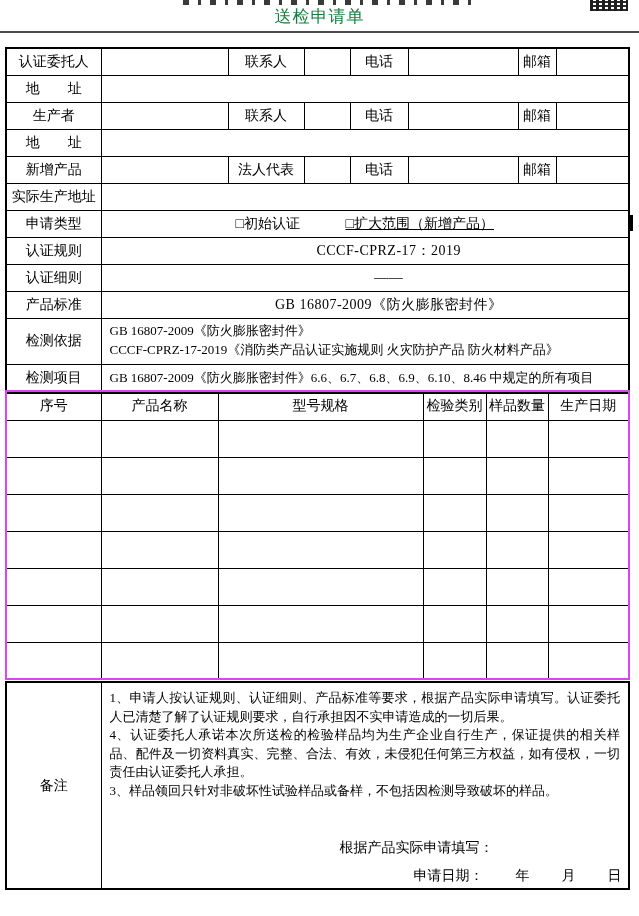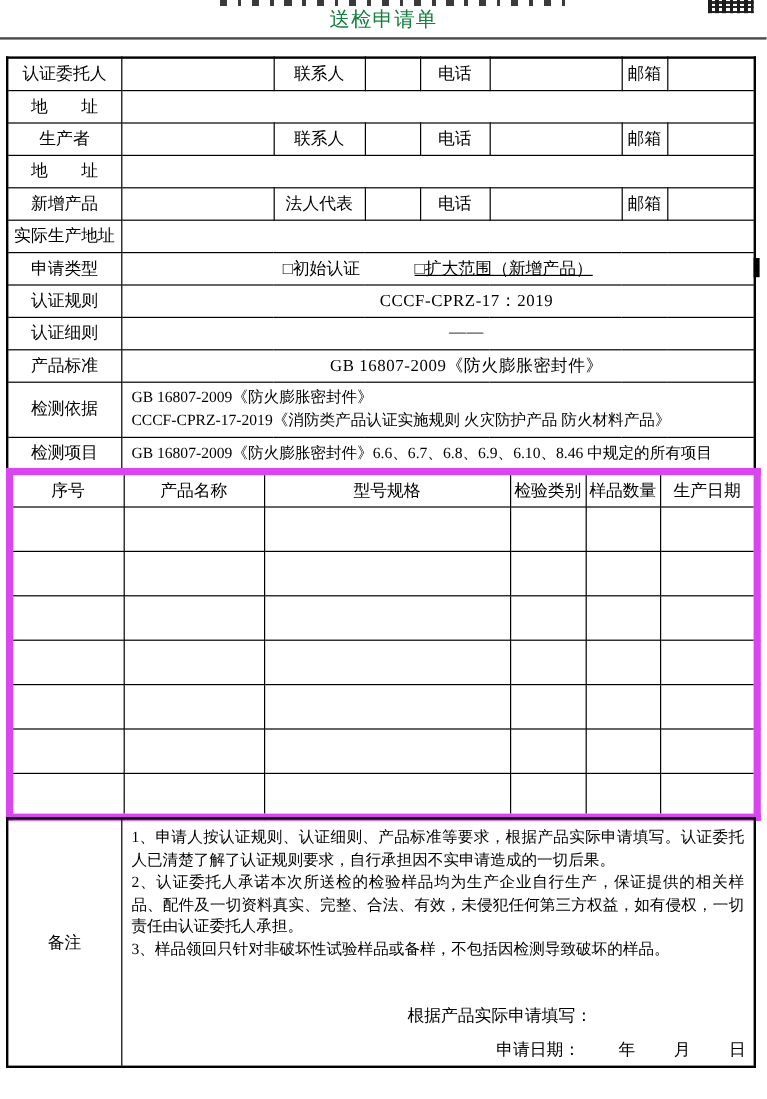--- a/index.html
+++ b/index.html
@@ -14,21 +14,21 @@
       repeating-linear-gradient(90deg,#1d1d1d 0 3px,transparent 3px 6px),
       repeating-linear-gradient(0deg,#2a2a2a 0 2px,transparent 2px 4px);}
 
   .doc-title{position:absolute;top:5px;left:0;width:100%;text-align:center;
     font-family:"Liberation Sans","DejaVu Sans",sans-serif;
     font-weight:normal;font-size:17px;color:#15803d;letter-spacing:1px;}
   .title-rule{position:absolute;top:31px;left:0;width:639px;height:0;border-top:2px solid #4a4a4a;}
 
   table{border-collapse:collapse;table-layout:fixed;position:relative;}
   .tblA{position:absolute;top:47px;left:5px;width:623px;border:2px solid #000;}
-  .tblB{position:absolute;top:390px;left:5px;width:623px;border:6px solid #d946ef;}
+  .tblB{position:absolute;top:390px;left:5px;width:623px;border:2px solid #d946ef;}
   .tblC{position:absolute;top:681px;left:5px;width:623px;height:209px;border:2px solid #000;}
   td{border:1px solid #000;font-size:14px;text-align:center;vertical-align:middle;
      padding:0;overflow:hidden;}
   .tblA tr{height:27px;}
   .tblA tr.r-basis{height:46px;}
   .tblA tr.r-items-last{height:29px;margin-left:29px;}
   .tblB tr.head{height:29px;}
   .tblB tr.empty{height:37px;}
   td.left{text-align:left;padding:2px 8px;font-size:13px;line-height:1.45;}
   td.val-center{letter-spacing:.5px;padding-left:48px;}
@@ -224,21 +224,21 @@
   <table class="tblC">
     <colgroup>
         <col style="width:95px">
         <col style="width:528px">
       </colgroup>
     <tbody>
         <tr>
       <td>备注</td>
       <td class="remarks-cell">
         <p>1、申请人按认证规则、认证细则、产品标准等要求，根据产品实际申请填写。认证委托人已清楚了解了认证规则要求，自行承担因不实申请造成的一切后果。</p>
-        <p>2、认证委托人承诺本次所送检的检验样品均为生产企业自行生产，保证提供的相关样品、配件及一切资料真实、完整、合法、有效，未侵犯任何第三方权益，如有侵权，一切责任由认证委托人承担。</p>
+        <p>4、认证委托人承诺本次所送检的检验样品均为生产企业自行生产，保证提供的相关样品、配件及一切资料真实、完整、合法、有效，未侵犯任何第三方权益，如有侵权，一切责任由认证委托人承担。</p>
         <p>3、样品领回只针对非破坏性试验样品或备样，不包括因检测导致破坏的样品。</p>
         <div class="sig-line">根据产品实际申请填写：</div>
         <div class="date-line">
           <span>申请日期：</span><span class="unit">年</span><span class="unit">月</span><span class="unit">日</span>
         </div>
       </td>
     </tr>
   </tbody>
     </table>
 

